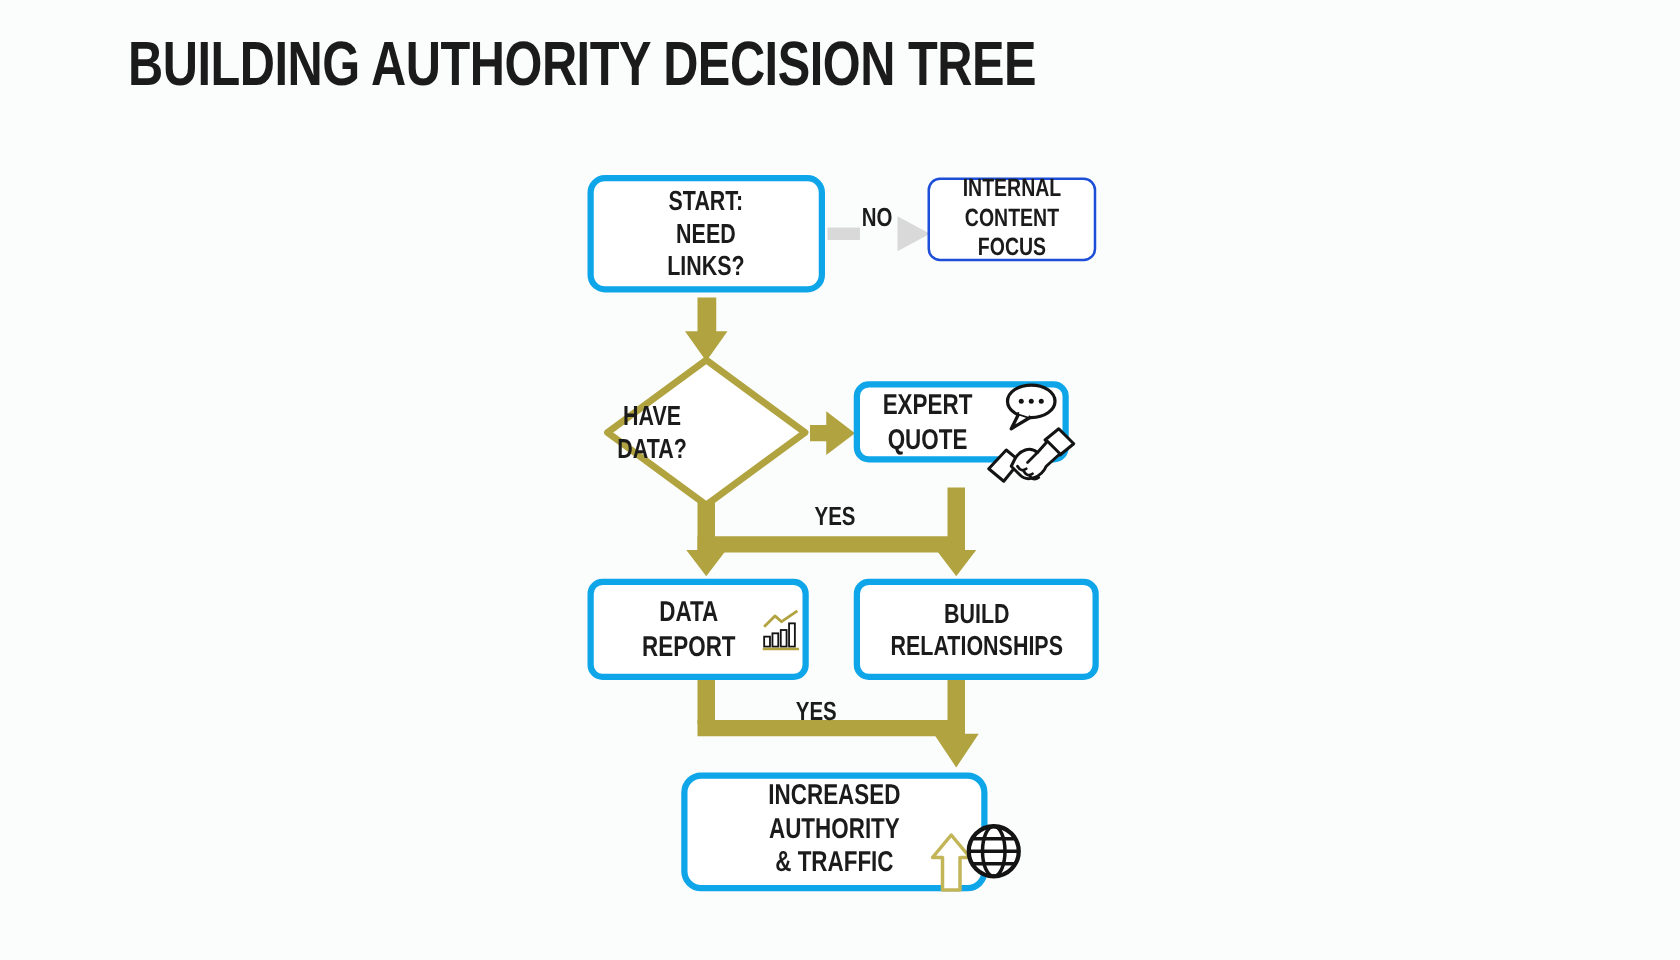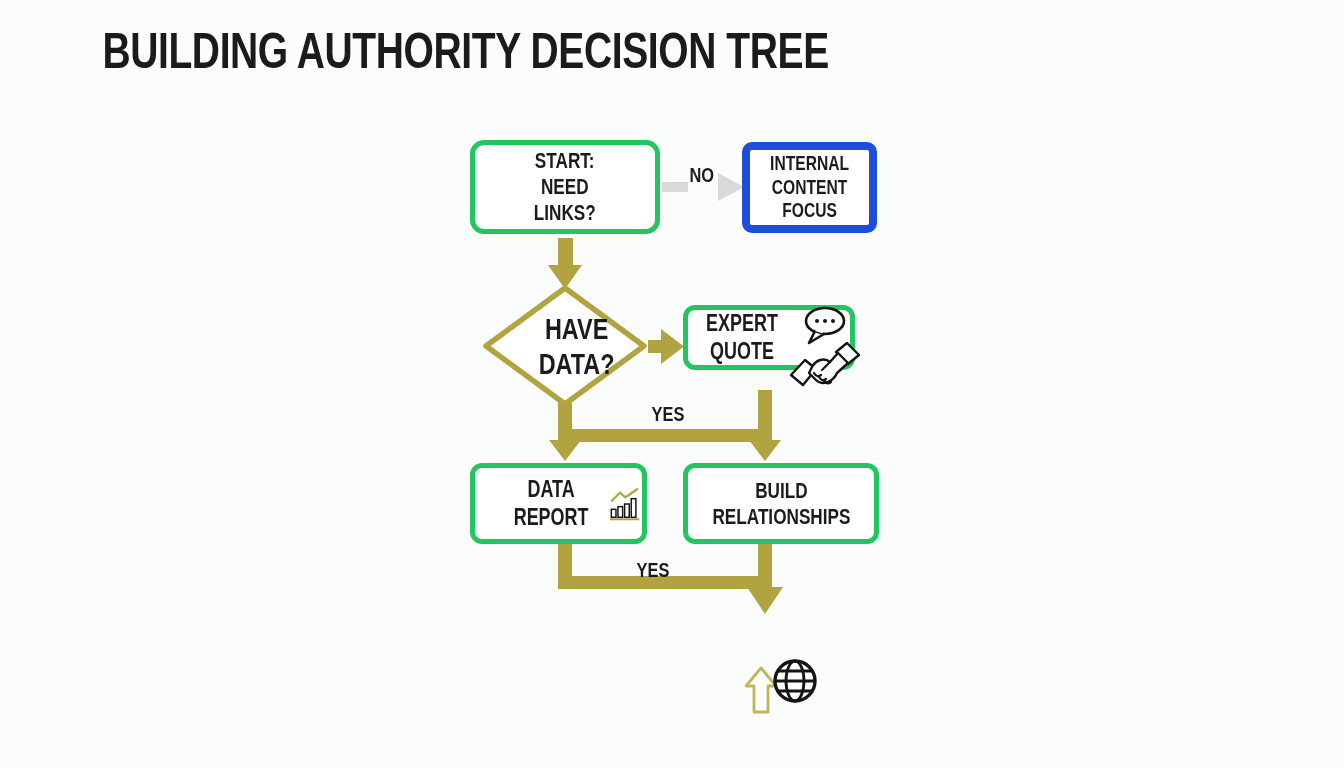--- a/index.html
+++ b/index.html
@@ -10,34 +10,34 @@
     color:#1b1b1b;
   }
   .cond{display:inline-block;transform:scaleX(0.78);transform-origin:50% 50%;}
   .lines{white-space:pre-line;text-align:center;line-height:1.18;}
   .title-wrap{
     position:absolute;left:0;top:22px;width:100%;text-align:left;
     font-weight:bold;font-size:50px;letter-spacing:-0.5px;z-index:3;
   }
   .connectors{position:absolute;left:0;top:0;z-index:1;}
   .box{
-    position:absolute;background:#ffffff;border:5px solid #22c55e;
+    position:absolute;background:#ffffff;border:5px solid #0ea5e9;
     display:flex;align-items:center;justify-content:center;
     font-weight:bold;z-index:2;box-sizing:border-box;
   }
   .box-start{left:470px;top:140px;width:190px;height:94px;border-radius:14px;font-size:22px;}
-  .box-internal{left:742px;top:142px;width:135px;height:91px;border:8px solid #1d4ed8;border-radius:10px;font-size:20px;}
+  .box-internal{left:742px;top:142px;width:135px;height:67px;border:2px solid #1d4ed8;border-radius:10px;font-size:20px;}
   .box-expert{left:683px;top:305px;width:172px;height:65px;border-radius:12px;font-size:23px;padding-right:54px;}
   .box-report{left:470px;top:463px;width:177px;height:81px;border-radius:12px;font-size:23px;gap:3px;padding-left:20px;}
   .box-build{left:683px;top:463px;width:196px;height:81px;border-radius:12px;font-size:22px;}
   .box-final{left:545px;top:618px;width:245px;height:95px;border-radius:16px;font-size:23px;padding-bottom:6px;}
   .diamond-text{
-    position:absolute;left:505px;top:316px;width:120px;height:60px;
-    display:flex;align-items:center;justify-content:flex-end;
-    font-weight:bold;font-size:30px;z-index:2;
+    position:absolute;left:486px;top:316px;width:120px;height:60px;
+    display:flex;align-items:center;justify-content:flex-start;
+    font-weight:bold;font-size:22px;z-index:2;
   }
   .edge-label{
     position:absolute;font-weight:bold;font-size:21px;z-index:3;text-align:center;
   }
   .lbl-no{left:682px;top:163px;width:40px;}
   .lbl-yes1{left:640px;top:402px;width:56px;}
   .lbl-yes2{left:625px;top:558px;width:56px;}
   .icon{position:absolute;z-index:5;}
   .icon-bubble{left:801px;top:305px;}
   .icon-handshake{left:788px;top:338px;}
@@ -110,20 +110,24 @@
       <polyline points="2,21 15,8 23,15 42,2" fill="none" stroke="#b1a33f" stroke-width="3.4" stroke-linejoin="round"></polyline>
       <line x1="0" y1="48" x2="44" y2="48" stroke="#b1a33f" stroke-width="3"></line>
     </svg>
   </div>
 
   <div class="box box-build">
     <span class="cond lines">BUILD
 RELATIONSHIPS</span>
   </div>
 
+  <div class="box box-final">
+    <span class="cond lines">INCREASED AUTHORITY
+&amp; TRAFFIC</span>
+  </div>
 
   <div class="edge-label lbl-no">
     <span class="cond">NO</span>
   </div>
   <div class="edge-label lbl-yes1">
     <span class="cond">YES</span>
   </div>
   <div class="edge-label lbl-yes2">
     <span class="cond">YES</span>
   </div>

